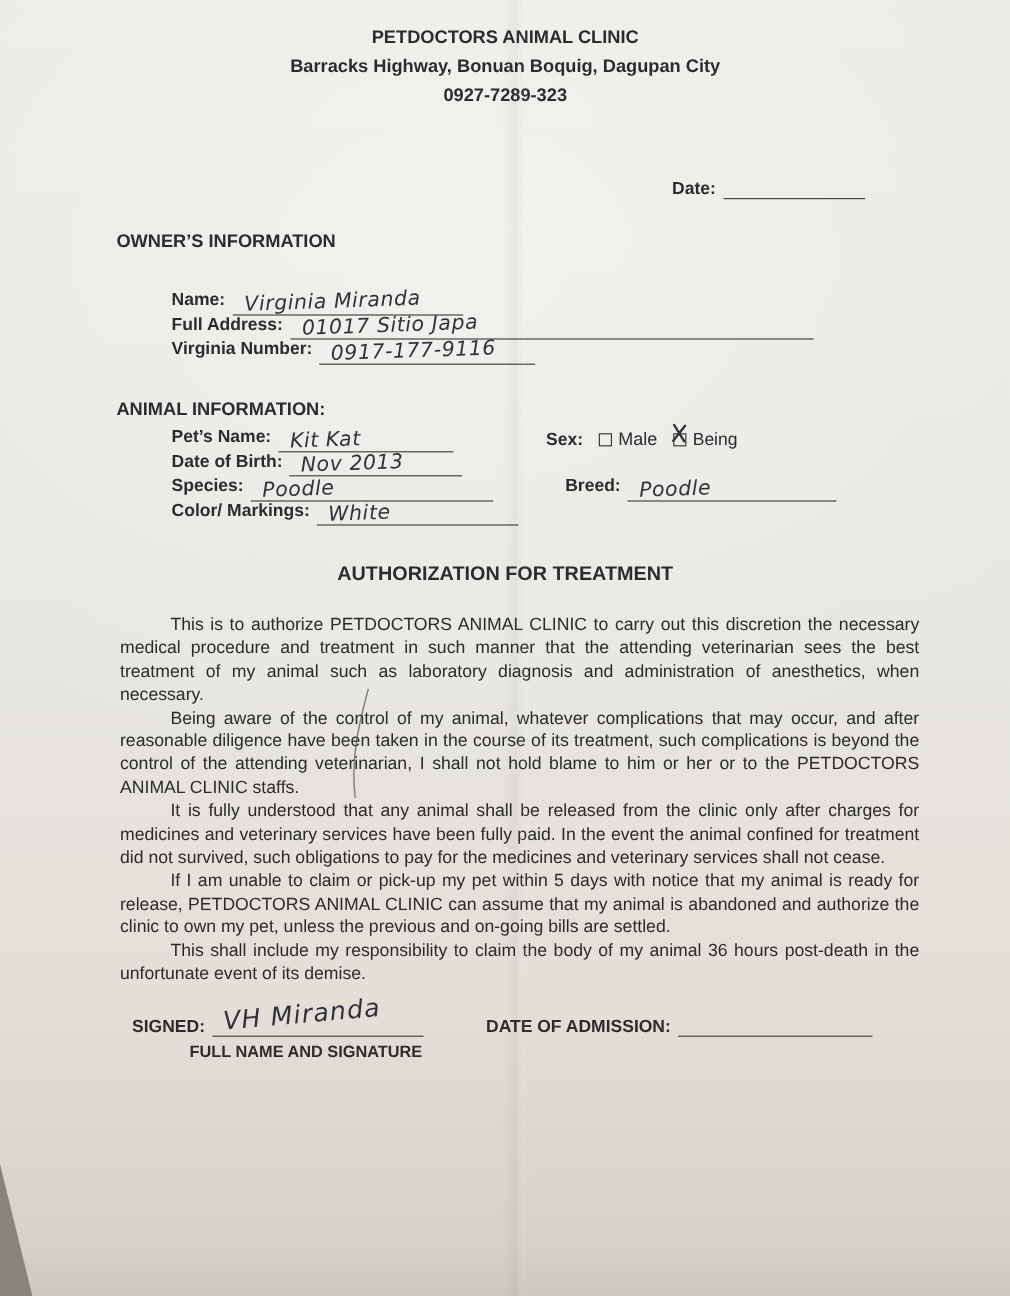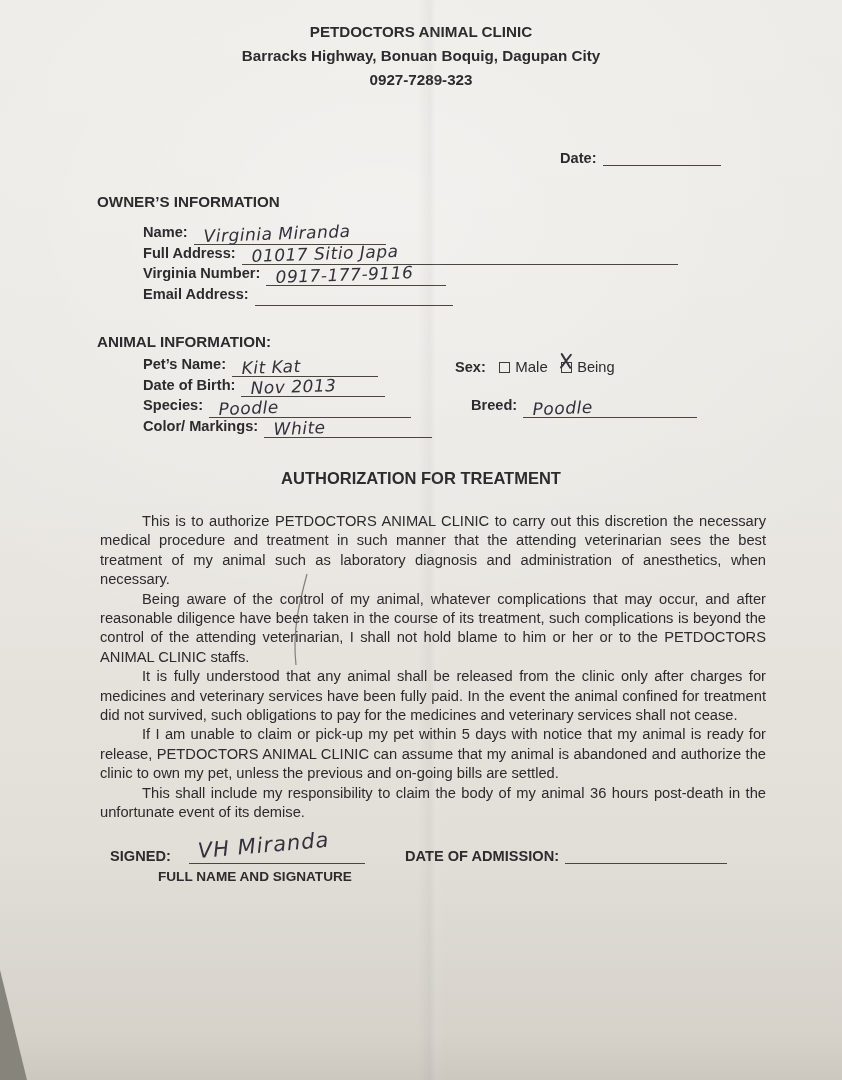--- a/index.html
+++ b/index.html
@@ -20,21 +20,21 @@
     content:"";position:absolute;top:0;bottom:0;left:418px;width:26px;
     background:linear-gradient(90deg,rgba(0,0,0,0) 0%,rgba(0,0,0,.035) 45%,rgba(255,255,255,.05) 70%,rgba(0,0,0,0) 100%);
     pointer-events:none;
   }
   .hdr{position:absolute;top:20px;left:0;width:100%;text-align:center;font-weight:bold;font-size:15.2px;line-height:24px;}
   .date-row{position:absolute;top:150px;left:560px;display:flex;align-items:center;}
   .sect-title{position:absolute;left:97px;font-weight:bold;font-size:15.2px;}
   .owner-title{top:193px;}
   .animal-title{top:333px;}
   .fields{position:absolute;left:143px;}
-  .owner-fields{top:224px;}
+  .owner-fields{top:242px;}
   .animal-fields{top:356px;}
   .frow{display:flex;align-items:baseline;height:20.5px;white-space:nowrap;}
   .lbl{font-weight:bold;font-size:14.6px;}
   .wline{position:relative;display:inline-block;border-bottom:1.4px solid #48463f;height:15px;margin-left:6px;align-self:flex-end;}
   .hand{
     position:absolute;left:10px;bottom:-2px;
     font-family:"DejaVu Sans", sans-serif;font-style:italic;
     font-size:17px;color:#33313b;white-space:nowrap;
     transform:rotate(-2deg);transform-origin:left bottom;letter-spacing:.5px;
   }
@@ -47,21 +47,21 @@
   .cb{display:inline-block;width:9px;height:9px;border:1.3px solid #3e3c39;margin:0 5px 0 9px;position:relative;top:0.5px;}
   .cb-wrap{position:relative;display:inline-block;}
   .fem-mark{position:absolute;left:6px;top:-6px;width:16px;height:18px;transform:rotate(6deg);}
   .fem-mark::before,.fem-mark::after{content:"";position:absolute;left:7px;top:0;width:1.8px;height:18px;background:#34323c;border-radius:2px;}
   .fem-mark::before{transform:rotate(32deg);}
   .fem-mark::after{transform:rotate(-38deg);}
   .auth-title{position:absolute;top:469px;left:0;width:100%;text-align:center;font-weight:bold;font-size:16.5px;}
   .auth-body{position:absolute;top:512px;left:100px;width:666px;}
   .auth-body p{margin:0;text-indent:42px;text-align:justify;font-size:14.7px;line-height:19.4px;color:#2c2a2c;}
   .pen-stroke{position:absolute;left:0;top:0;pointer-events:none;}
-  .footer-signed{position:absolute;top:848px;left:110px;display:flex;align-items:baseline;gap:12px;}
+  .footer-signed{position:absolute;top:848px;left:110px;display:flex;align-items:baseline;}
   .sig-hand{font-size:21px;letter-spacing:1px;transform:rotate(-5deg);bottom:0px;}
   .sig-caption{position:absolute;top:869px;left:158px;font-weight:bold;font-size:13.6px;}
   .footer-admission{position:absolute;top:848px;left:405px;display:flex;align-items:baseline;}
 </style>
 </head>
 <body>
 
 <div class="paper">
 
   <div class="hdr">
@@ -89,26 +89,20 @@
     <div class="frow">
       <span class="lbl">Full Address:</span>
       <span class="wline l-addr">
           <span class="hand">01017 Sitio Japa</span>
         </span>
     </div>
     <div class="frow">
       <span class="lbl">Virginia Number:</span>
       <span class="wline l-contact">
           <span class="hand">0917-177-9116</span>
-        </span>
-    </div>
-    <div class="frow">
-      <span class="lbl">Email Address:</span>
-      <span class="wline l-email">
-          <span class="hand"></span>
         </span>
     </div>
   </div>
 
   <div class="sect-title animal-title">ANIMAL INFORMATION:</div>
 
   <div class="fields animal-fields">
     <div class="frow">
       <span class="lbl">Pet’s Name:</span>
       <span class="wline l-pet">

